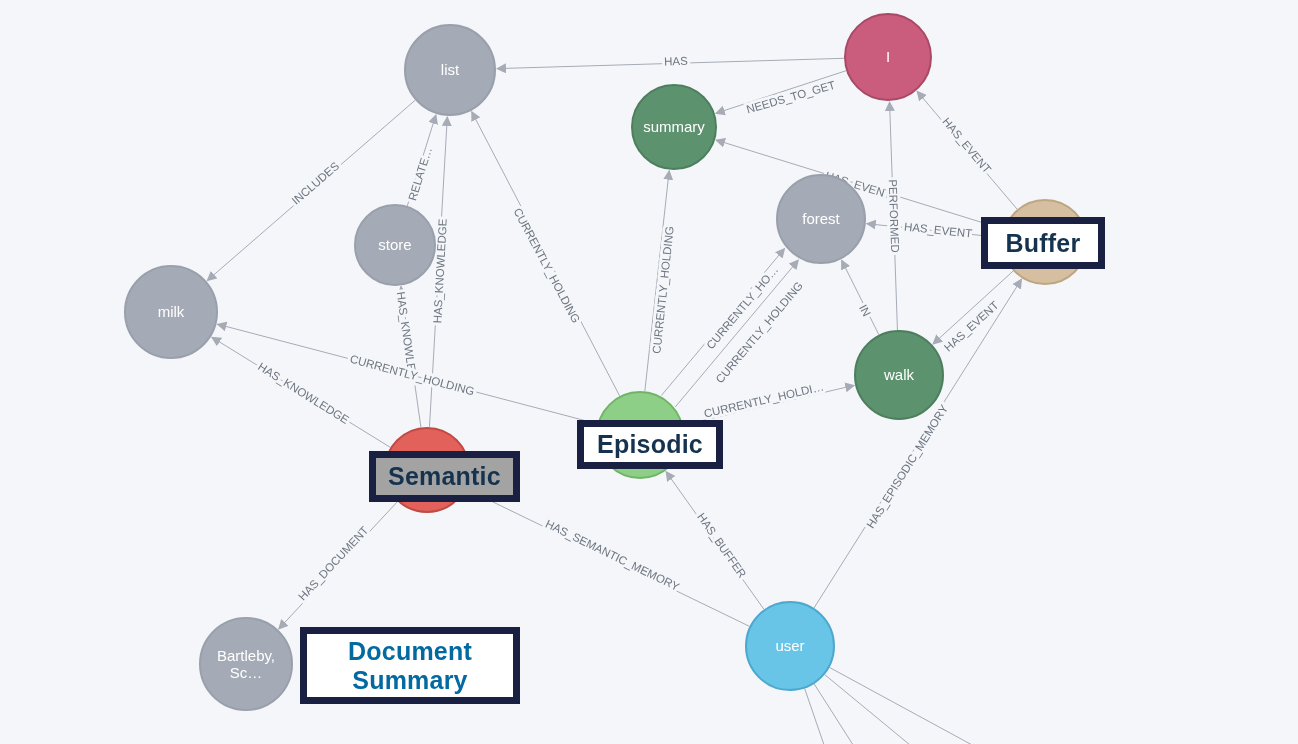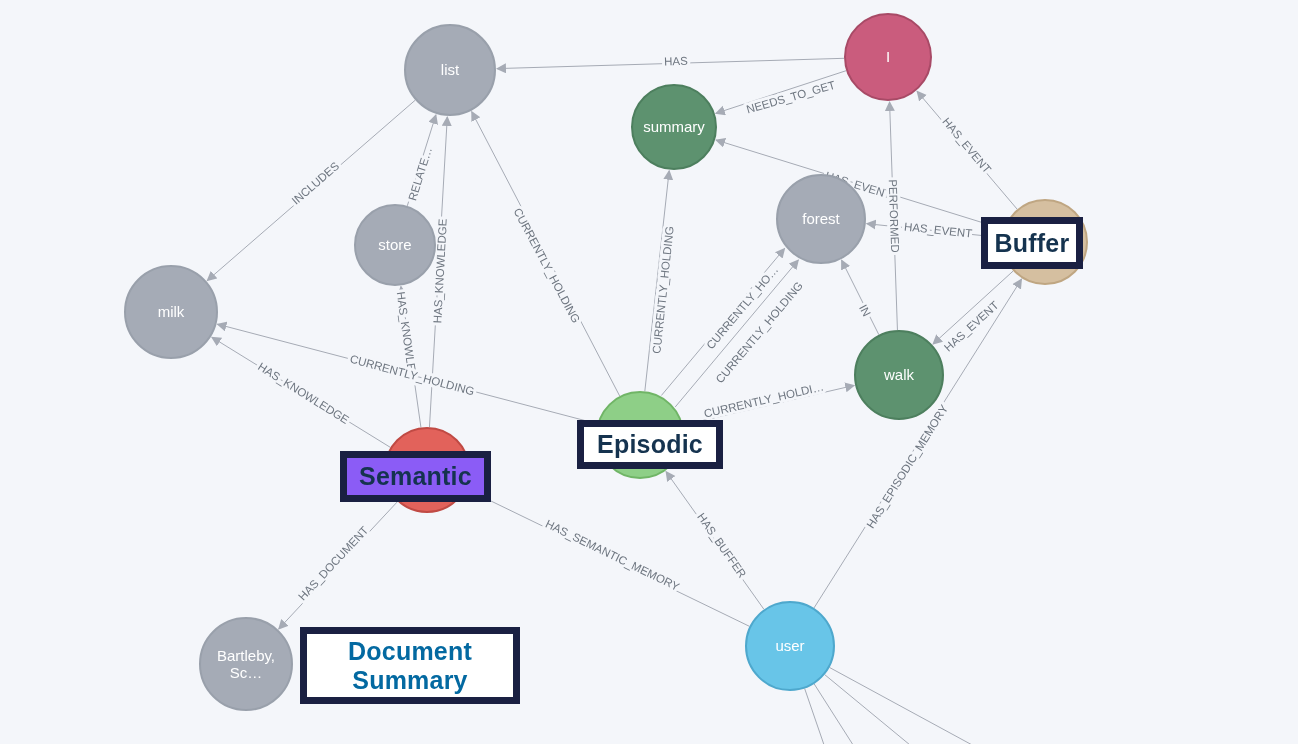--- a/index.html
+++ b/index.html
@@ -142,19 +142,19 @@
           <circle cx="246" cy="664" r="46" fill="#a5abb6" stroke="#99a0ab" stroke-width="2"></circle>
           <text class="node-caption" fill="#ffffff" text-anchor="middle"><tspan x="246" y="660.5">Bartleby,</tspan><tspan x="246" y="677.5">Sc…</tspan></text>
         </g>
         <g>
           <circle cx="790" cy="646" r="44" fill="#68c5e8" stroke="#4ea8cd" stroke-width="2"></circle>
           <text class="node-caption" fill="#ffffff" text-anchor="middle"><tspan x="790" y="651">user</tspan></text>
         </g>
       </g>
     </svg>
   <div id="annotations">
-      <div class="annotation" style="left: 981px; top: 217px; width: 102px; height: 52px; border-color: rgb(26, 32, 66); background: rgb(255, 255, 255); color: rgb(21, 51, 79);">Buffer</div>
+      <div class="annotation" style="left: 981px; top: 217px; width: 124px; height: 52px; border-color: rgb(26, 32, 66); background: rgb(255, 255, 255); color: rgb(21, 51, 79);">Buffer</div>
       <div class="annotation" style="left: 577px; top: 420px; width: 146px; height: 49px; border-color: rgb(26, 32, 66); background: rgb(255, 255, 255); color: rgb(21, 51, 79);">Episodic</div>
-      <div class="annotation" style="left: 340px; top: 451px; width: 151px; height: 51px; border-color: rgb(26, 32, 66); background: #8b5cf6; color: rgb(21, 51, 79);">Semantic</div>
+      <div class="annotation" style="left: 369px; top: 451px; width: 151px; height: 51px; border-color: rgb(26, 32, 66); background: #a3a3a3; color: rgb(21, 51, 79);">Semantic</div>
       <div class="annotation" style="left: 300px; top: 627px; width: 220px; height: 77px; border-color: rgb(26, 32, 66); background: rgb(255, 255, 255); color: #0369a1;">Document
 Summary</div>
     </div>
 </div>
 
 </body></html>

